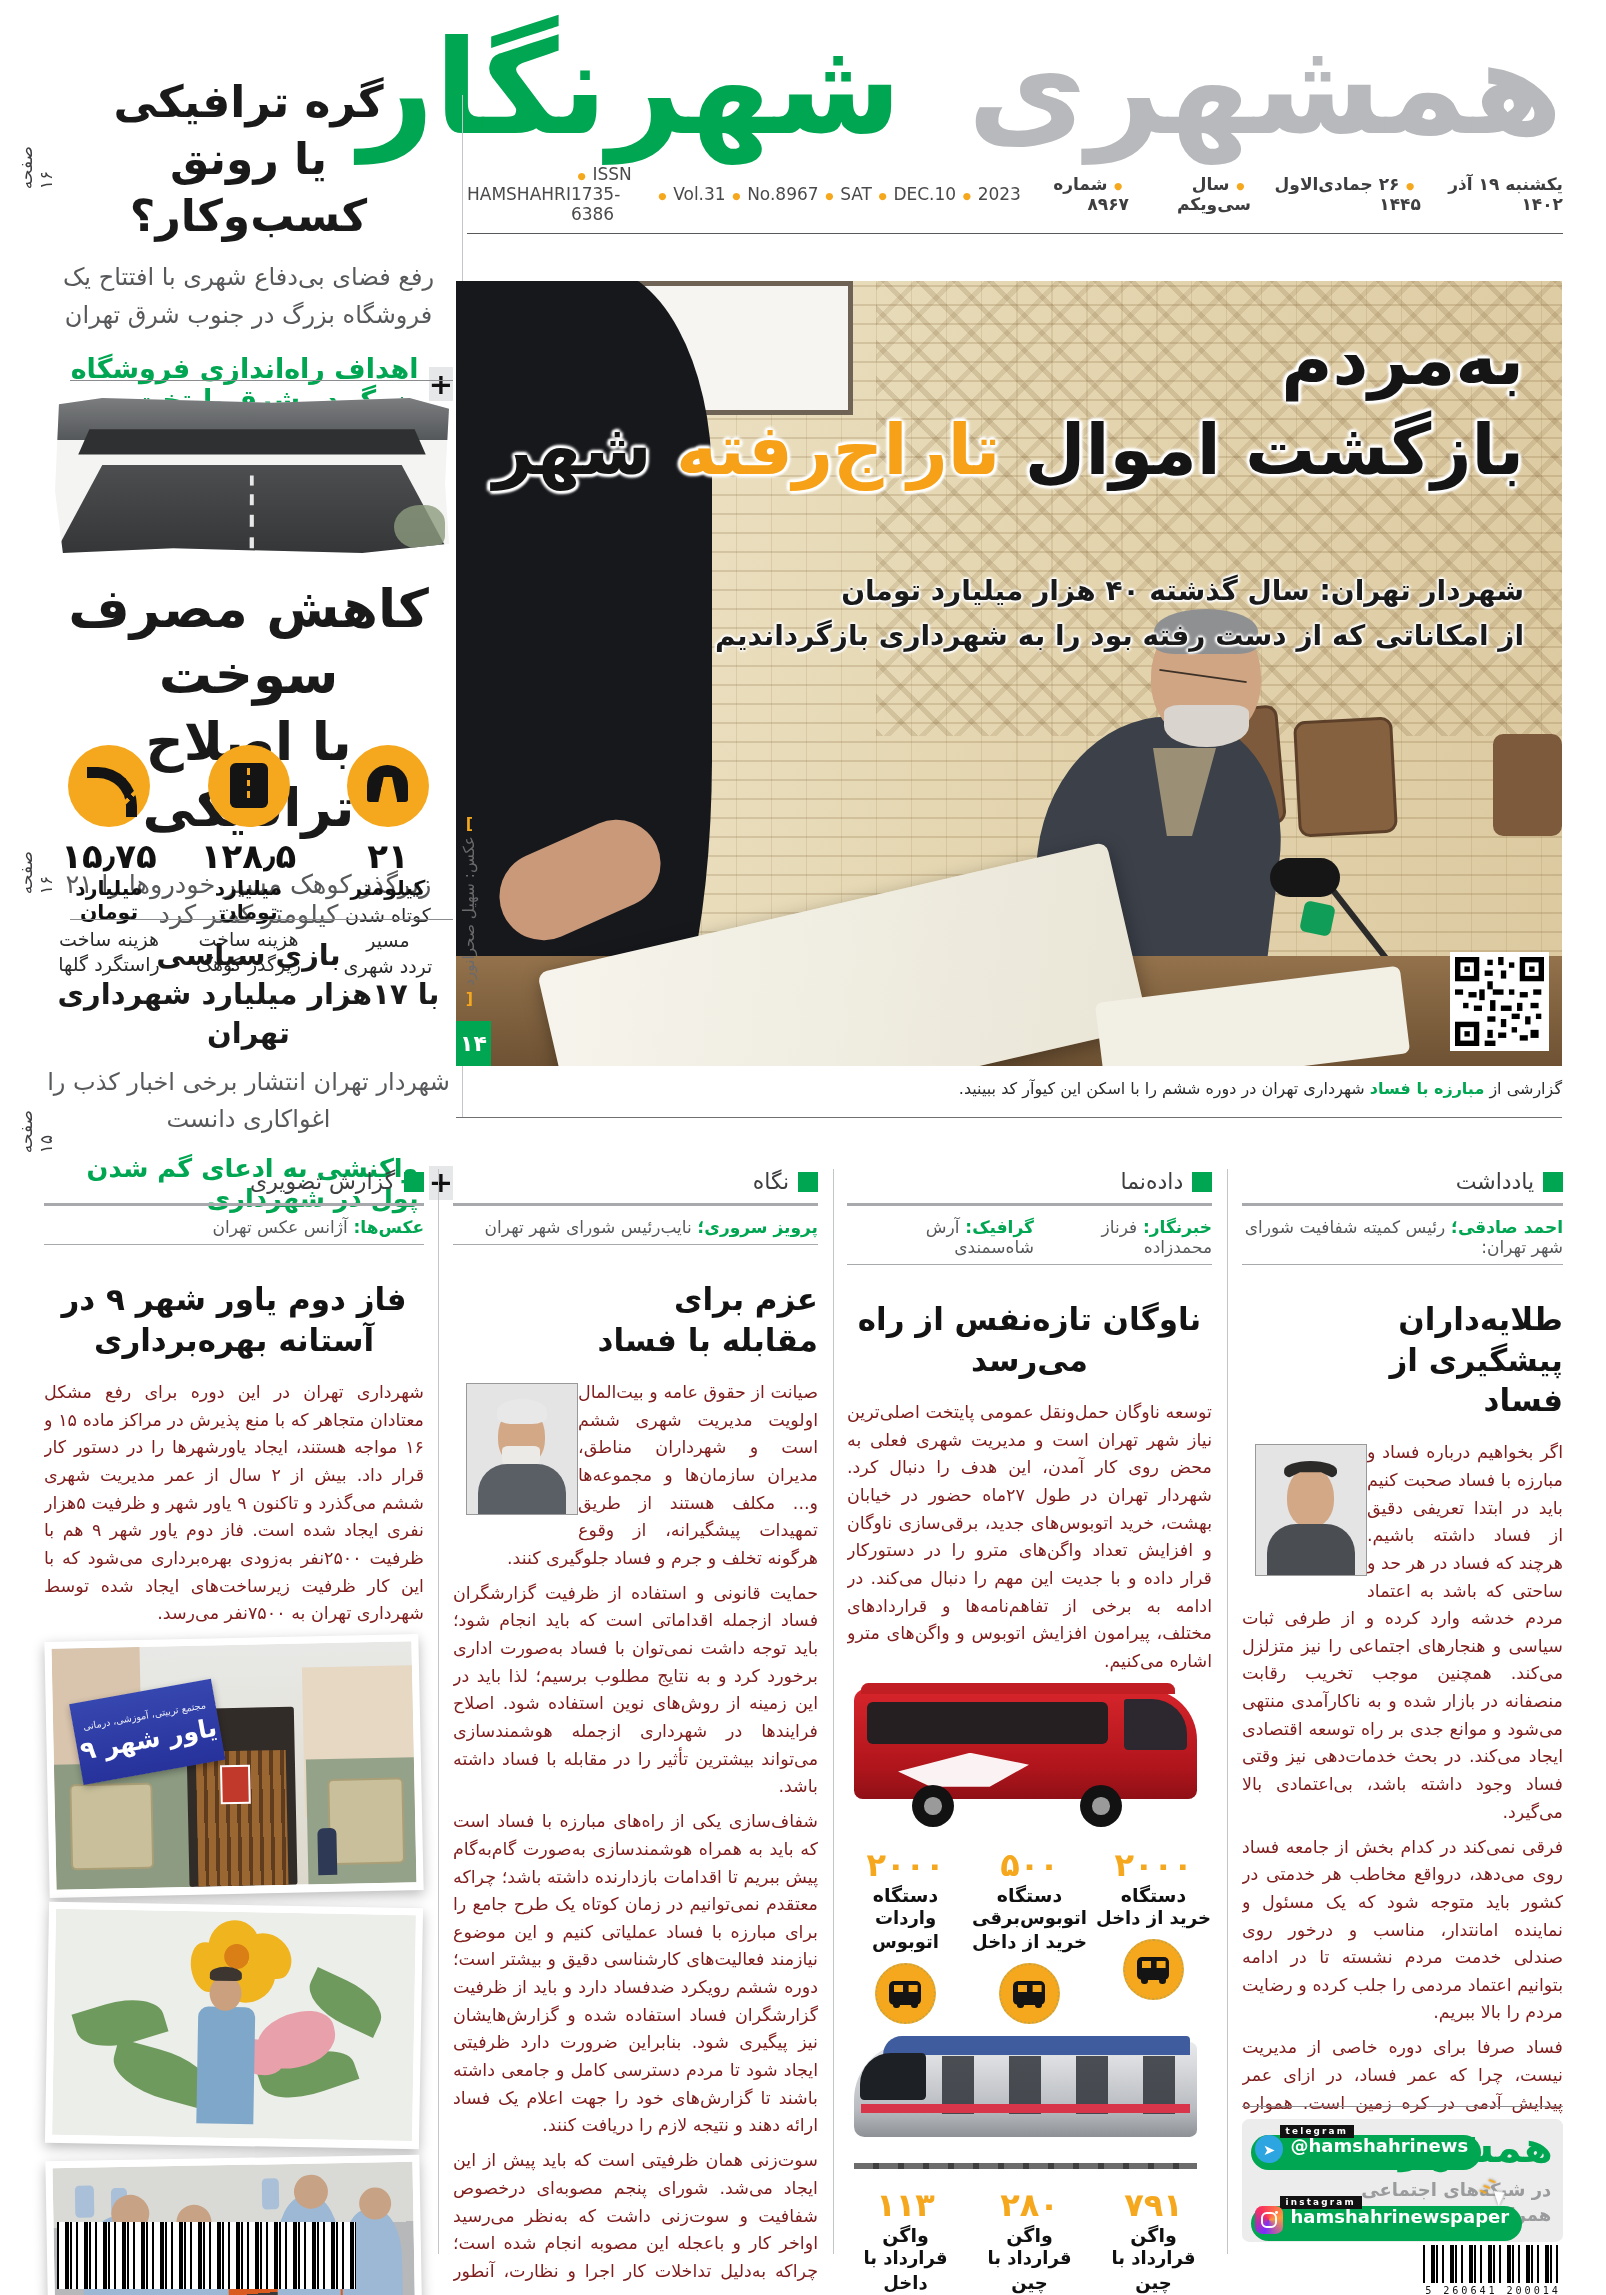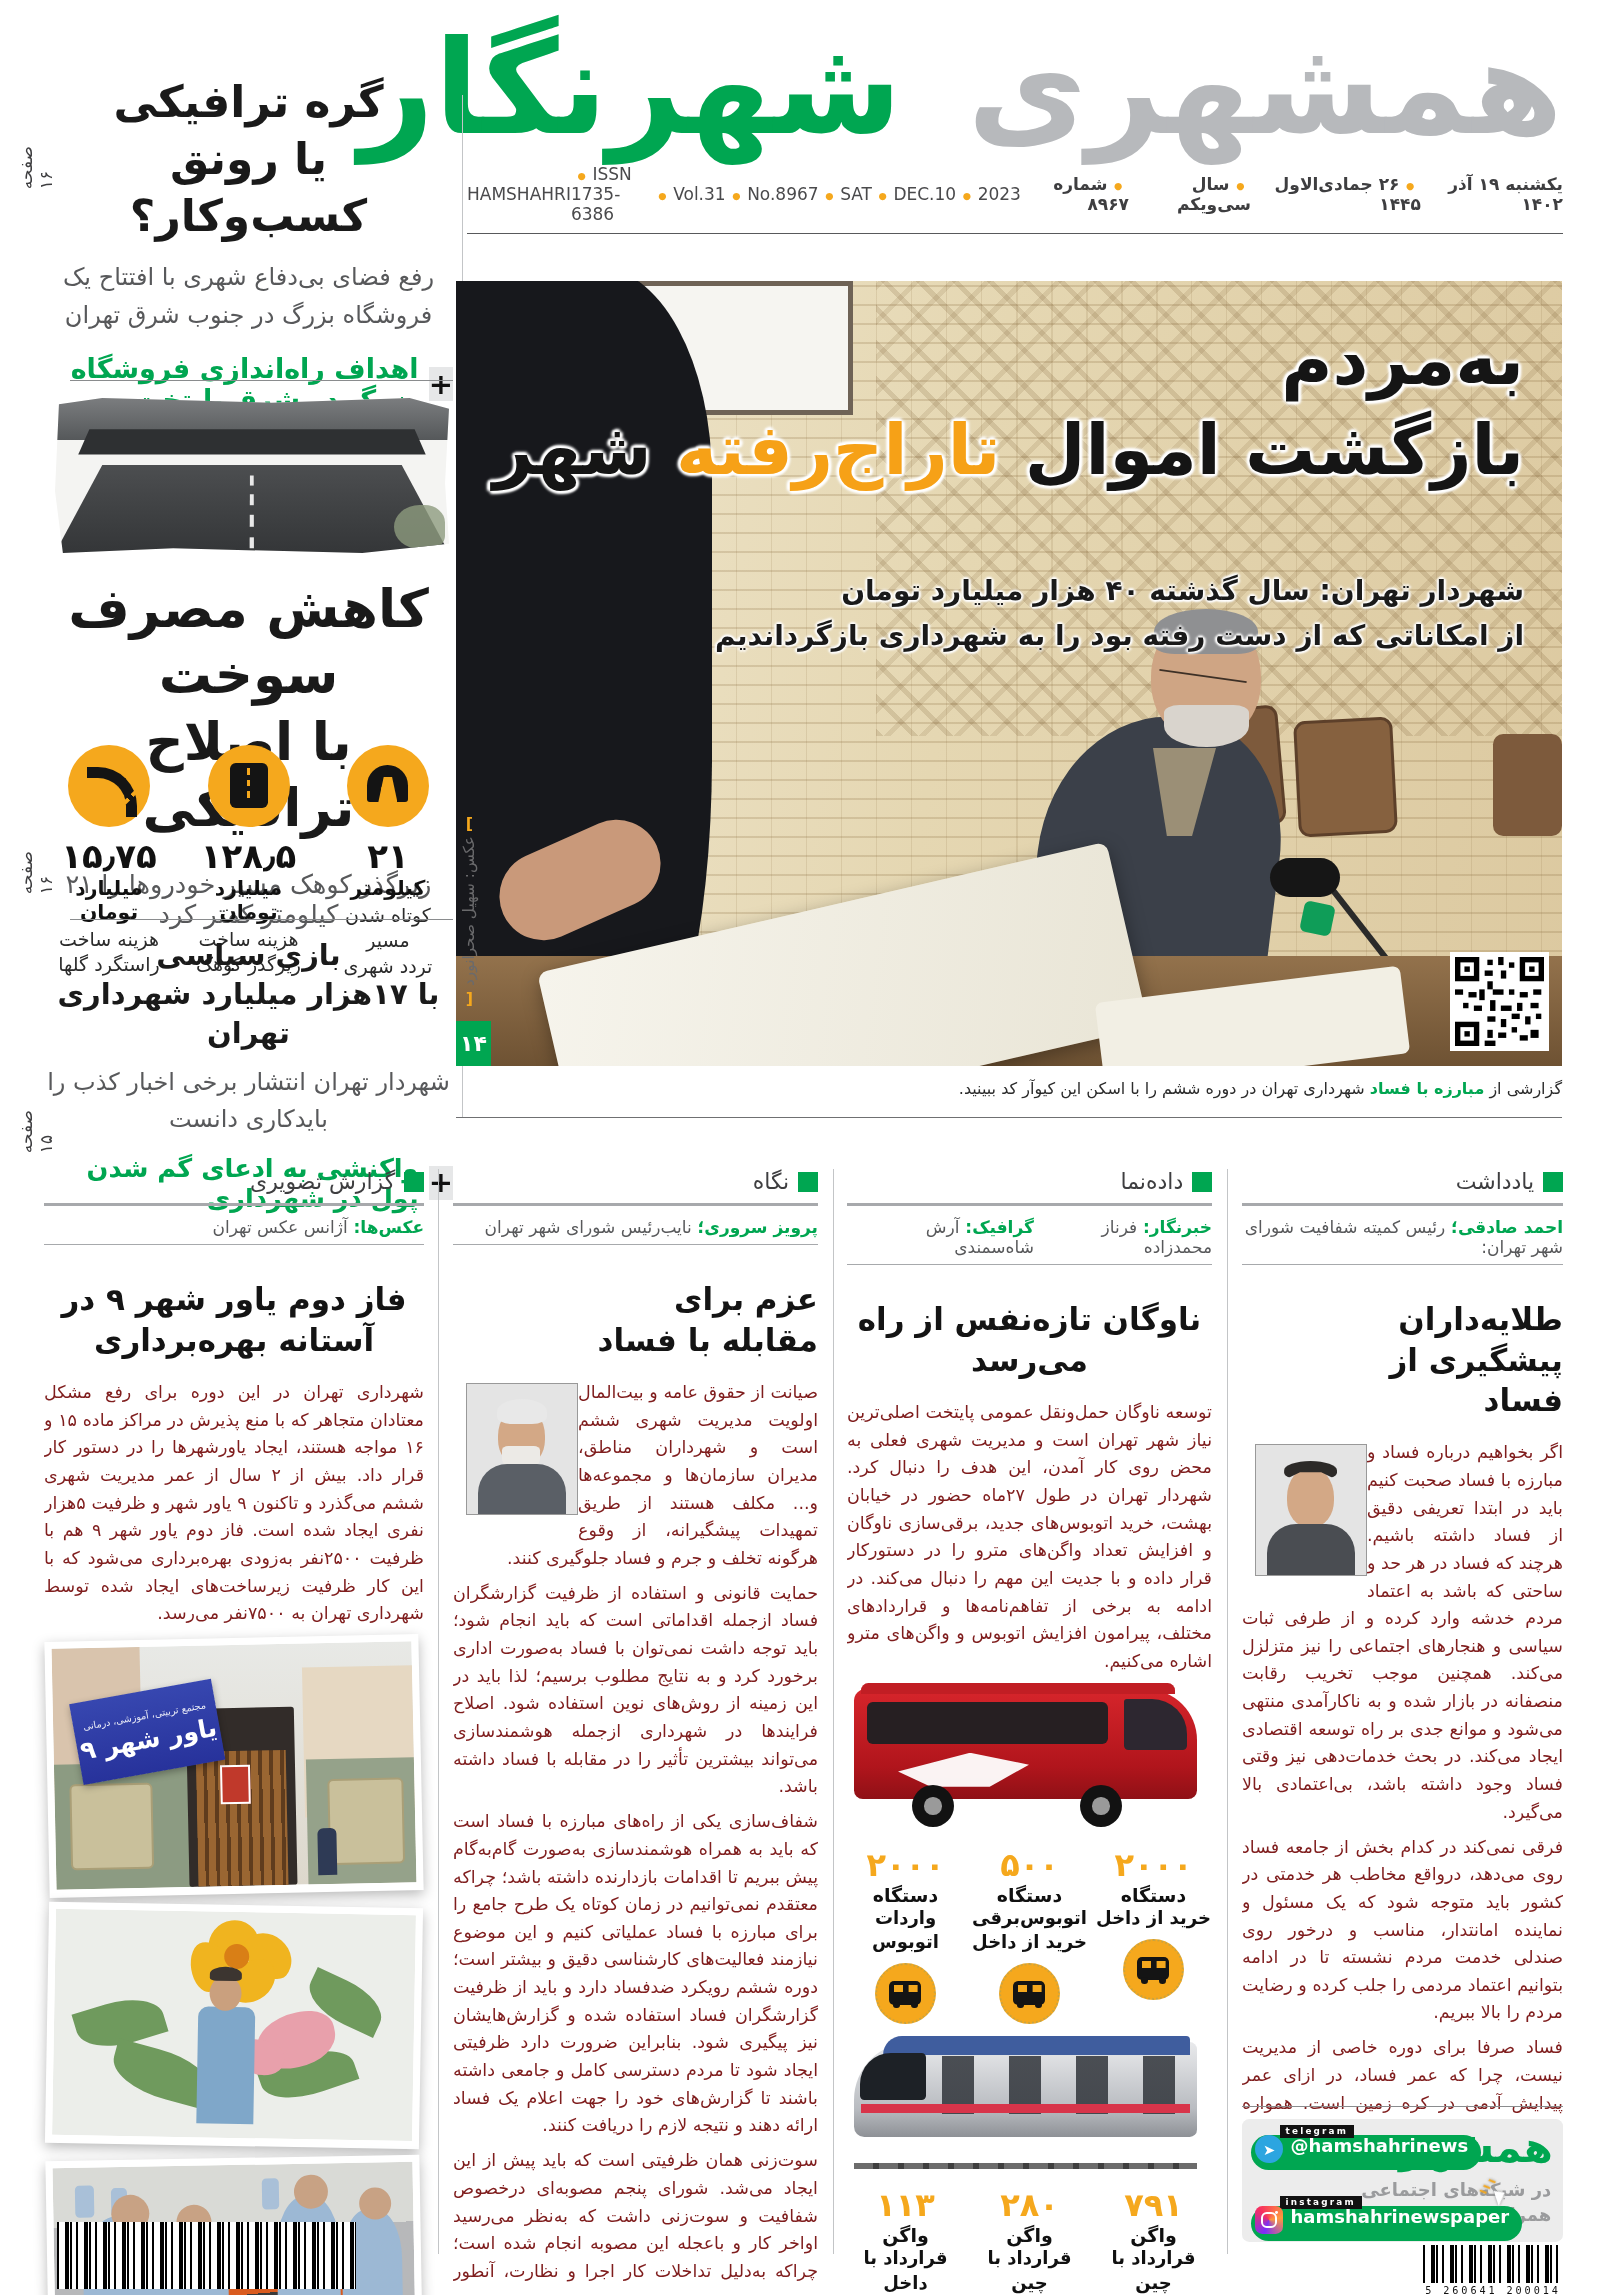--- a/index.html
+++ b/index.html
@@ -290,21 +290,21 @@
     <div class="vlabel" style="position:absolute;left:-28px;top:851px;">صفحه ۱۶</div>
     <div class="rule" style="position:absolute;left:25.6px;top:919px;width:383px;"></div>
 
     <div style="position:absolute;top:936px;left:0;width:409px;">
       <div class="s-head" style="font-size:29px;line-height:1.35;">
         <div>بازی سیاسی</div>
         <div>با ۱۷هزار میلیارد شهرداری تهران</div>
       </div>
       <div class="s-sub" style="font-size:24px;line-height:1.55;margin-top:10.2px;">
         <div>شهردار تهران انتشار برخی اخبار کذب را</div>
-        <div>باید‌کاری دانست</div>
+        <div>اغوا‌کاری دانست</div>
       </div>
       <div class="green-link" style="margin-top:14.6px;">
         <span class="plusbox">+</span>
         <span class="txt" style="font-size:25.6px;">واکنشی به ادعای گم شدن پول در شهرداری</span>
       </div>
     </div>
     <div class="vlabel" style="position:absolute;left:-28px;top:1110px;">صفحه ۱۵</div>
   </aside>
 
   <div class="vrule" style="left:462px;top:95px;height:1022px;"></div>

